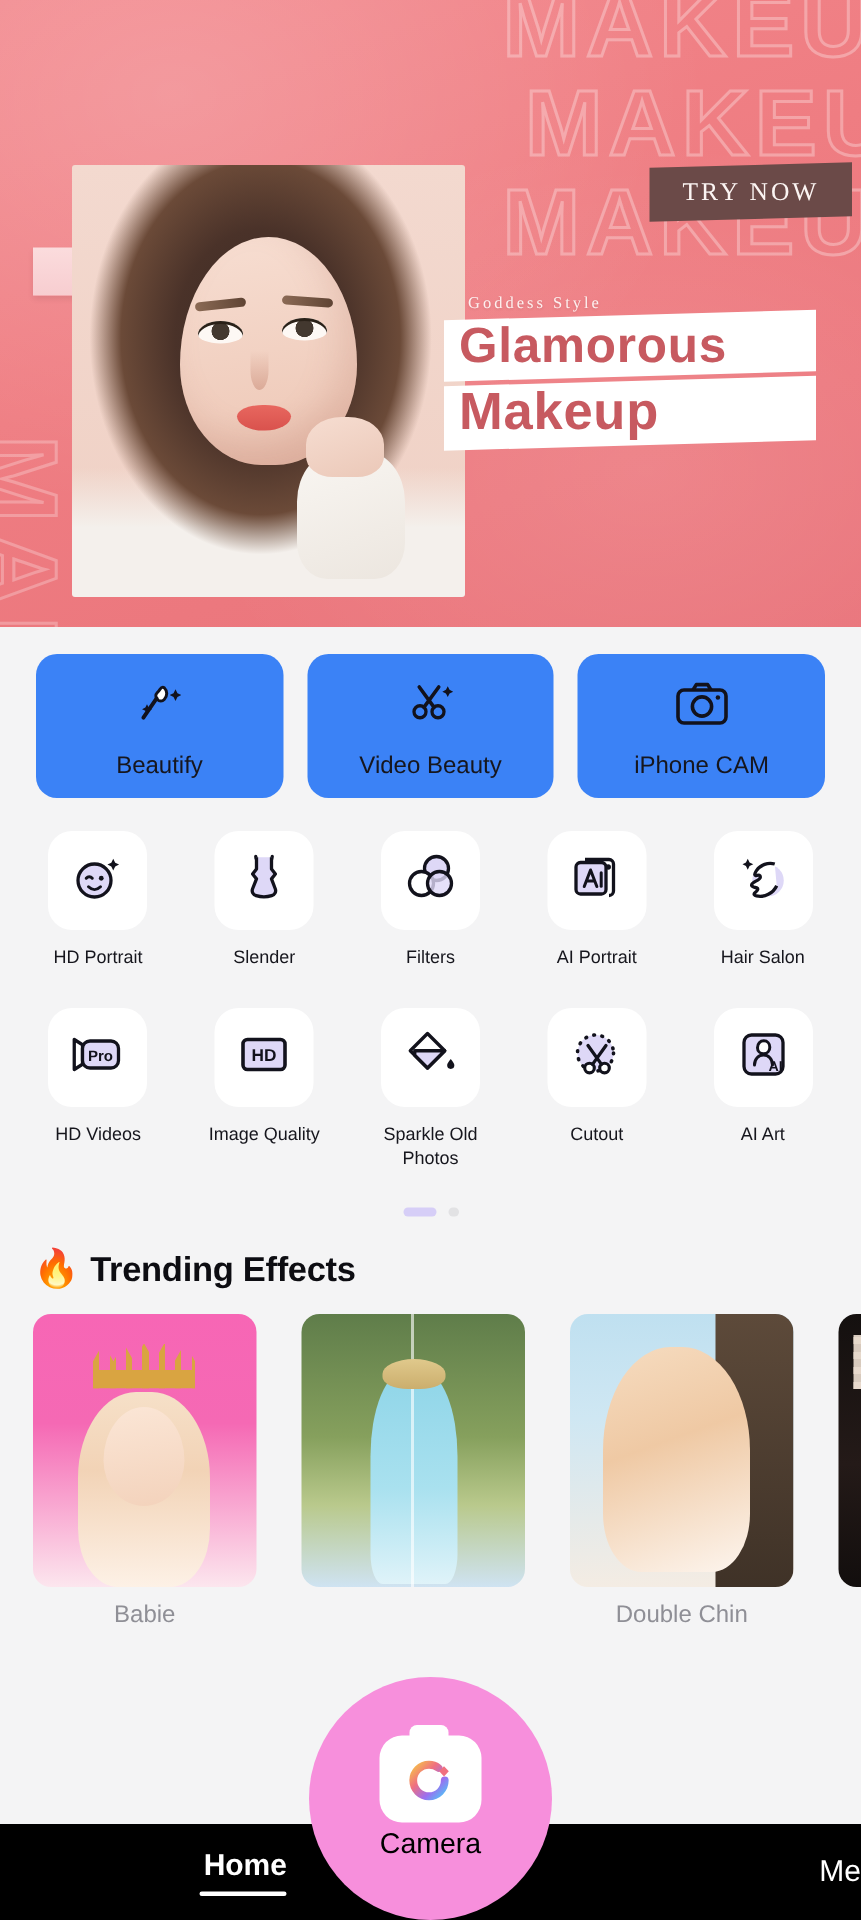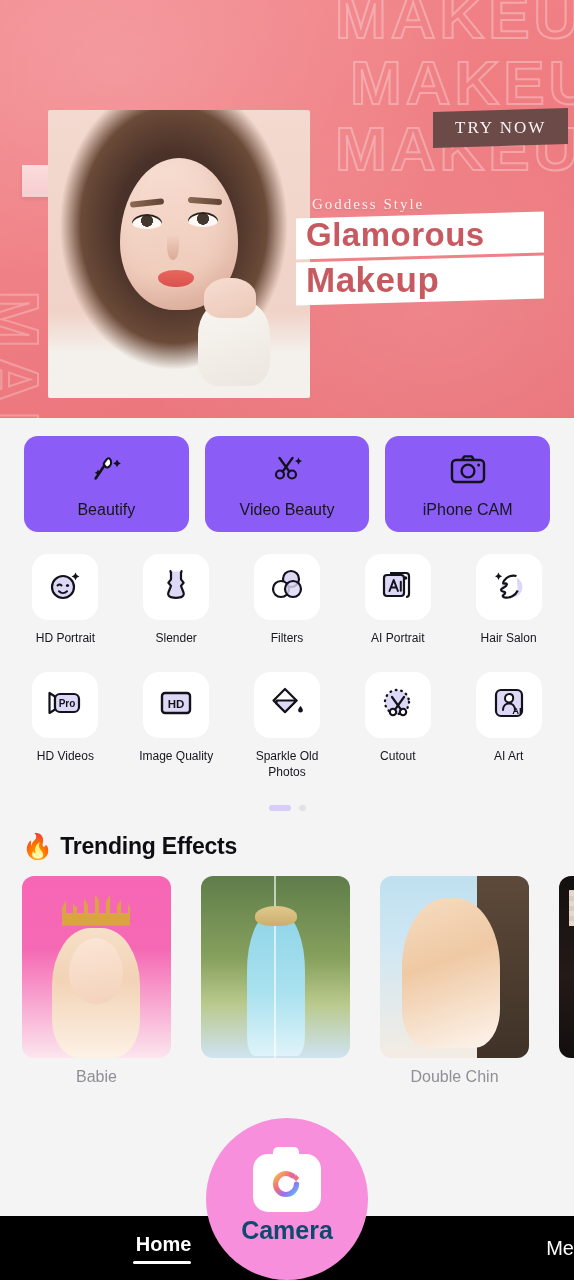--- a/index.html
+++ b/index.html
@@ -81,21 +81,21 @@
     background:linear-gradient(180deg,#e8675f,#d9524d); }
   .hand { position:absolute; left:150px; top:190px; width:72px; height:86px;
     border-radius:40% 40% 28% 28%;
     background:linear-gradient(160deg,#f9f6f2,#ece6df); }
   .hand::after { content:""; position:absolute; left:6px; top:-22px; width:52px; height:40px;
     border-radius:46% 46% 34% 34%;
     background:linear-gradient(160deg,#f6ddd1,#ebc8b8); }
 
   .promo-block { position:absolute; left:296px; top:196px; width:248px; }
   .promo-goddess {
-    font-family:"Liberation Serif", serif; font-size:15px; letter-spacing:2px;
+    font-family:"Liberation Serif", serif; font-size:11px; letter-spacing:2px;
     color:#fdf0ef; margin-left:16px; margin-bottom:2px;
     text-shadow:0 1px 2px rgba(0,0,0,.12);
   }
   .promo-line {
     background:#ffffff; padding:3px 10px 5px; margin-bottom:3px;
     transform:skewY(-1.6deg);
   }
   .promo-line span {
     display:block; font-weight:bold; color:#c75a60; line-height:1;
     letter-spacing:.5px; transform:skewY(1.6deg);
@@ -107,21 +107,21 @@
     background:#6b4a48; color:#fbf4f2;
     font-family:"Liberation Serif", serif; font-size:17px; letter-spacing:2px;
     padding:8px 22px; transform:skewY(-1.6deg);
   }
   .try-now span { display:block; transform:skewY(1.6deg); }
 
   
   .content { position:relative; background:#f4f4f5; padding-bottom:4px; }
   .top-cards { display:flex; gap:16px; padding:18px 24px 0; }
   .top-card {
-    flex:1; height:96px; background:#8b5cf6; border-radius:14px;
+    flex:1; height:96px; background:#3b82f6; border-radius:14px;
     display:flex; flex-direction:column; align-items:center; justify-content:center;
     gap:8px; cursor:pointer;
   }
   .top-card-label { font-size:16px; color:#16161d; }
 
   
   .grid { display:flex; padding:22px 10px 0; }
   .grid-item { flex:1; display:flex; flex-direction:column; align-items:center; cursor:pointer; }
   .tile {
     width:66px; height:66px; border-radius:16px; background:#ffffff;
@@ -198,21 +198,21 @@
     gap:4px; cursor:pointer; z-index:40;
   }
   .fab-icon {
     width:68px; height:58px; border-radius:15px; background:#ffffff;
     display:flex; align-items:center; justify-content:center; position:relative;
   }
   .fab-icon::before {
     content:""; position:absolute; left:20px; top:-7px; width:26px; height:9px;
     border-radius:5px 5px 0 0; background:#ffffff;
   }
-  .fab-label { font-size:25px; color:#0c4a6e;font-weight:bold; }
+  .fab-label { font-size:19px; color:#000000; }
 
   
   .bottom-nav {
     position:absolute; left:0; bottom:0; width:574px; height:64px;
     background:#000000; display:flex; z-index:30;
   }
   .nav-item {
     flex:1; display:flex; flex-direction:column; align-items:flex-end; justify-content:center;
     cursor:pointer; gap:5px;
   }

